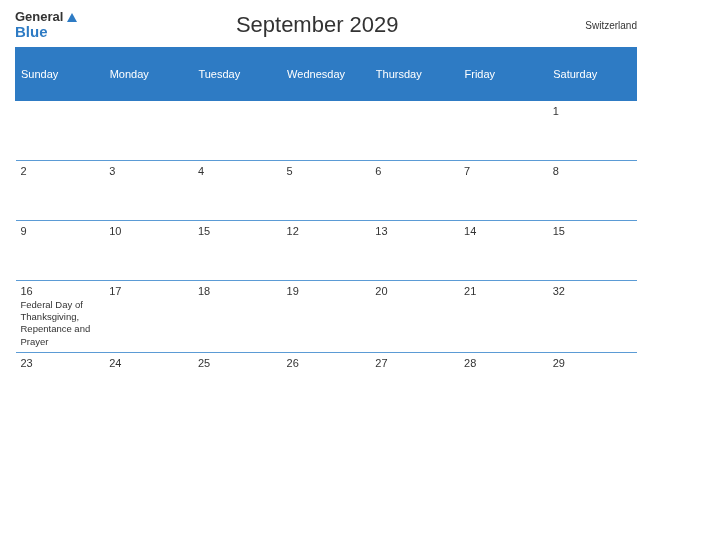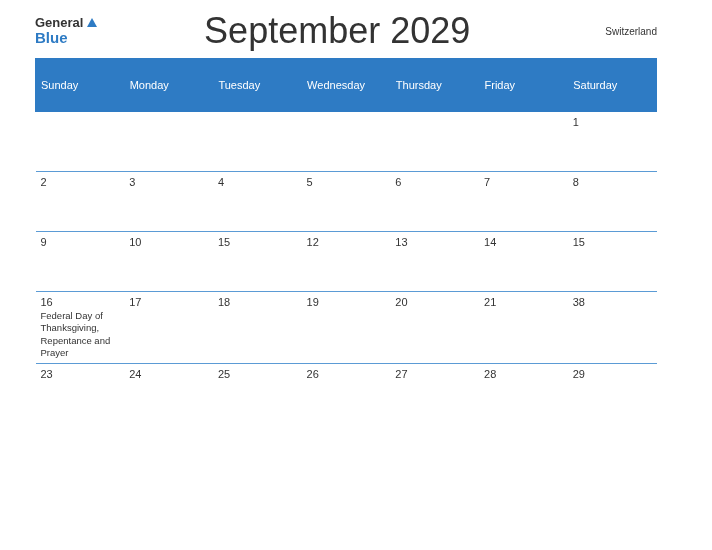--- a/index.html
+++ b/index.html
@@ -8,35 +8,34 @@
       height: 550px;
       background: #fff;
       font-family: Arial, sans-serif;
       overflow: hidden;
     }
     .page {
       width: 652px;
       height: 550px;
       background: #fff;
       padding: 10px 15px 10px 15px;
-      margin-left: 20px;
     }
     .header {
       display: flex;
       align-items: center;
       justify-content: space-between;
       margin-bottom: 6px;
     }
     .logo {
       display: flex;
       align-items: flex-end;
       gap: 0px;
     }
     .title {
-      font-size: 36px;
+      font-size: 22px;
       font-weight: normal;
       color: #333;
       text-align: center;
       flex: 1;
     }
     .country {
       font-size: 10px;
       color: #333;
       text-align: right;
       min-width: 80px;
@@ -195,21 +194,21 @@
           <td>
             <span class="day-num">19</span>
           </td>
           <td>
             <span class="day-num">20</span>
           </td>
           <td>
             <span class="day-num">21</span>
           </td>
           <td>
-            <span class="day-num">38</span>
+            <span class="day-num">32</span>
           </td>
         </tr>
         <tr class="row-5">
           <td>
             <span class="day-num">23</span>
           </td>
           <td>
             <span class="day-num">24</span>
           </td>
           <td>

